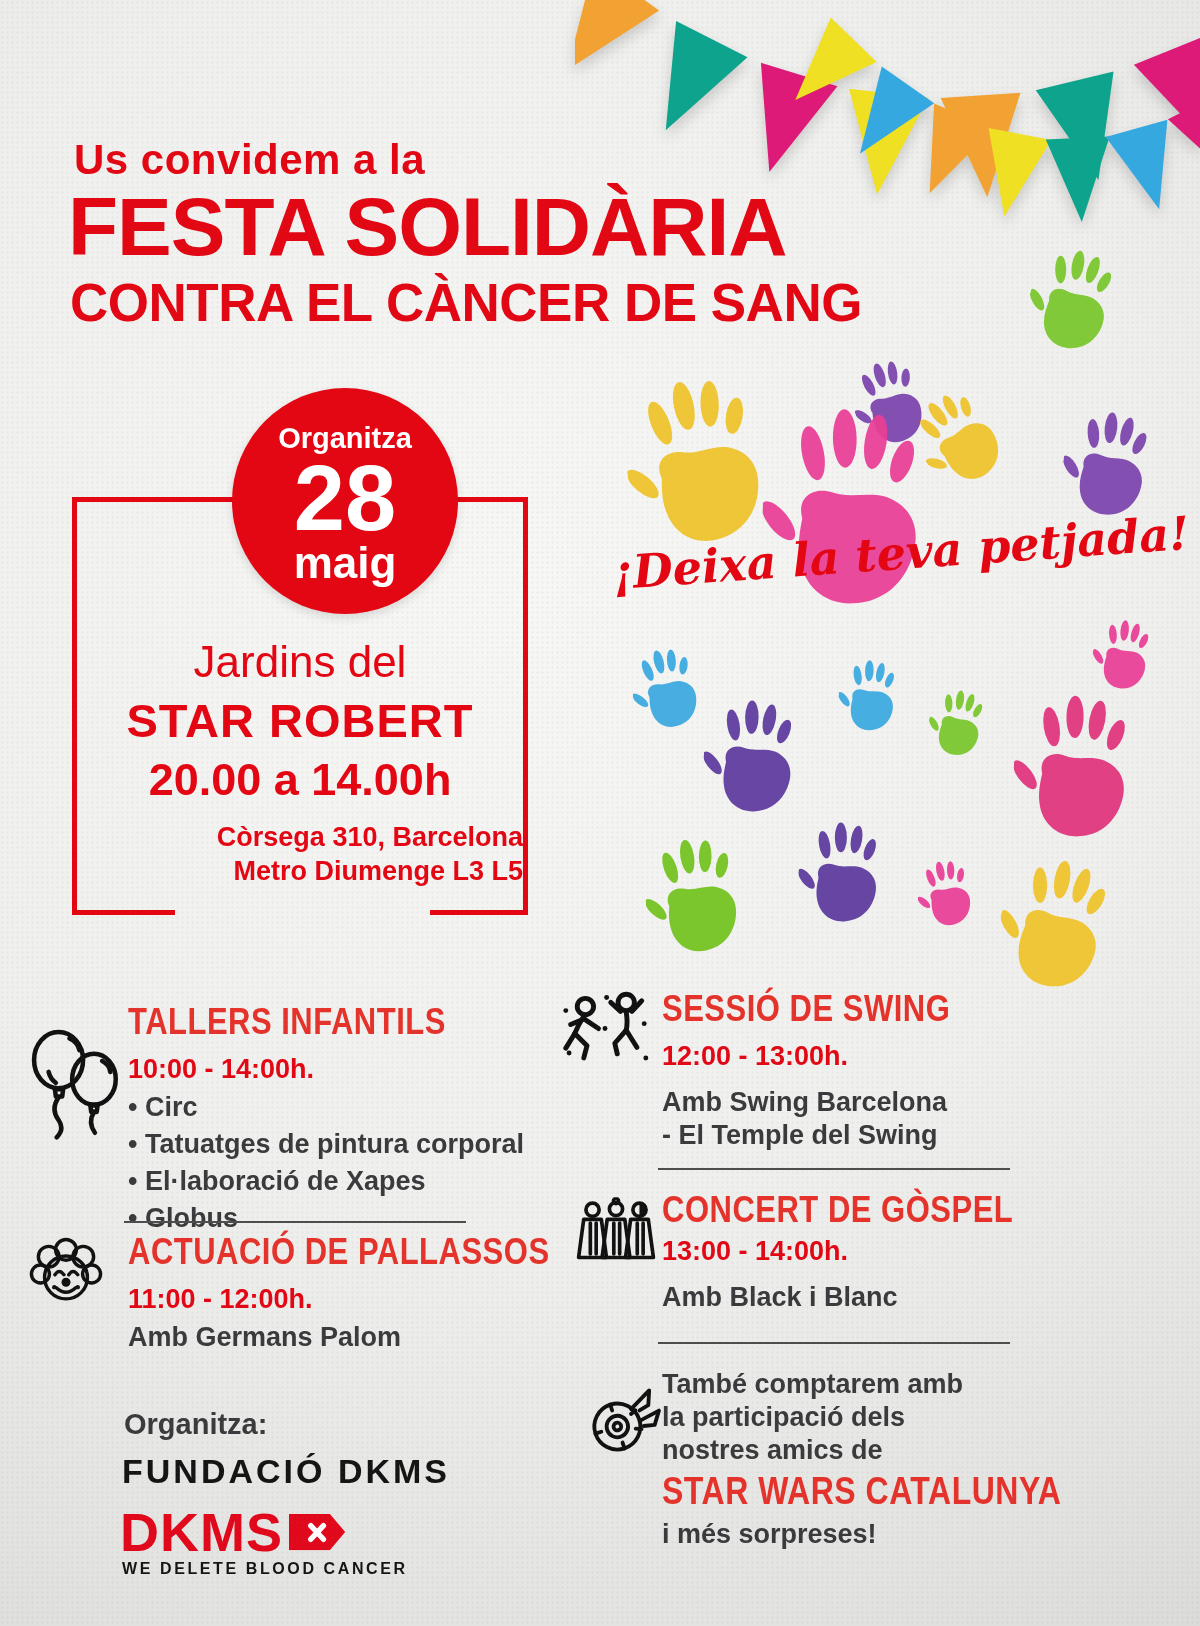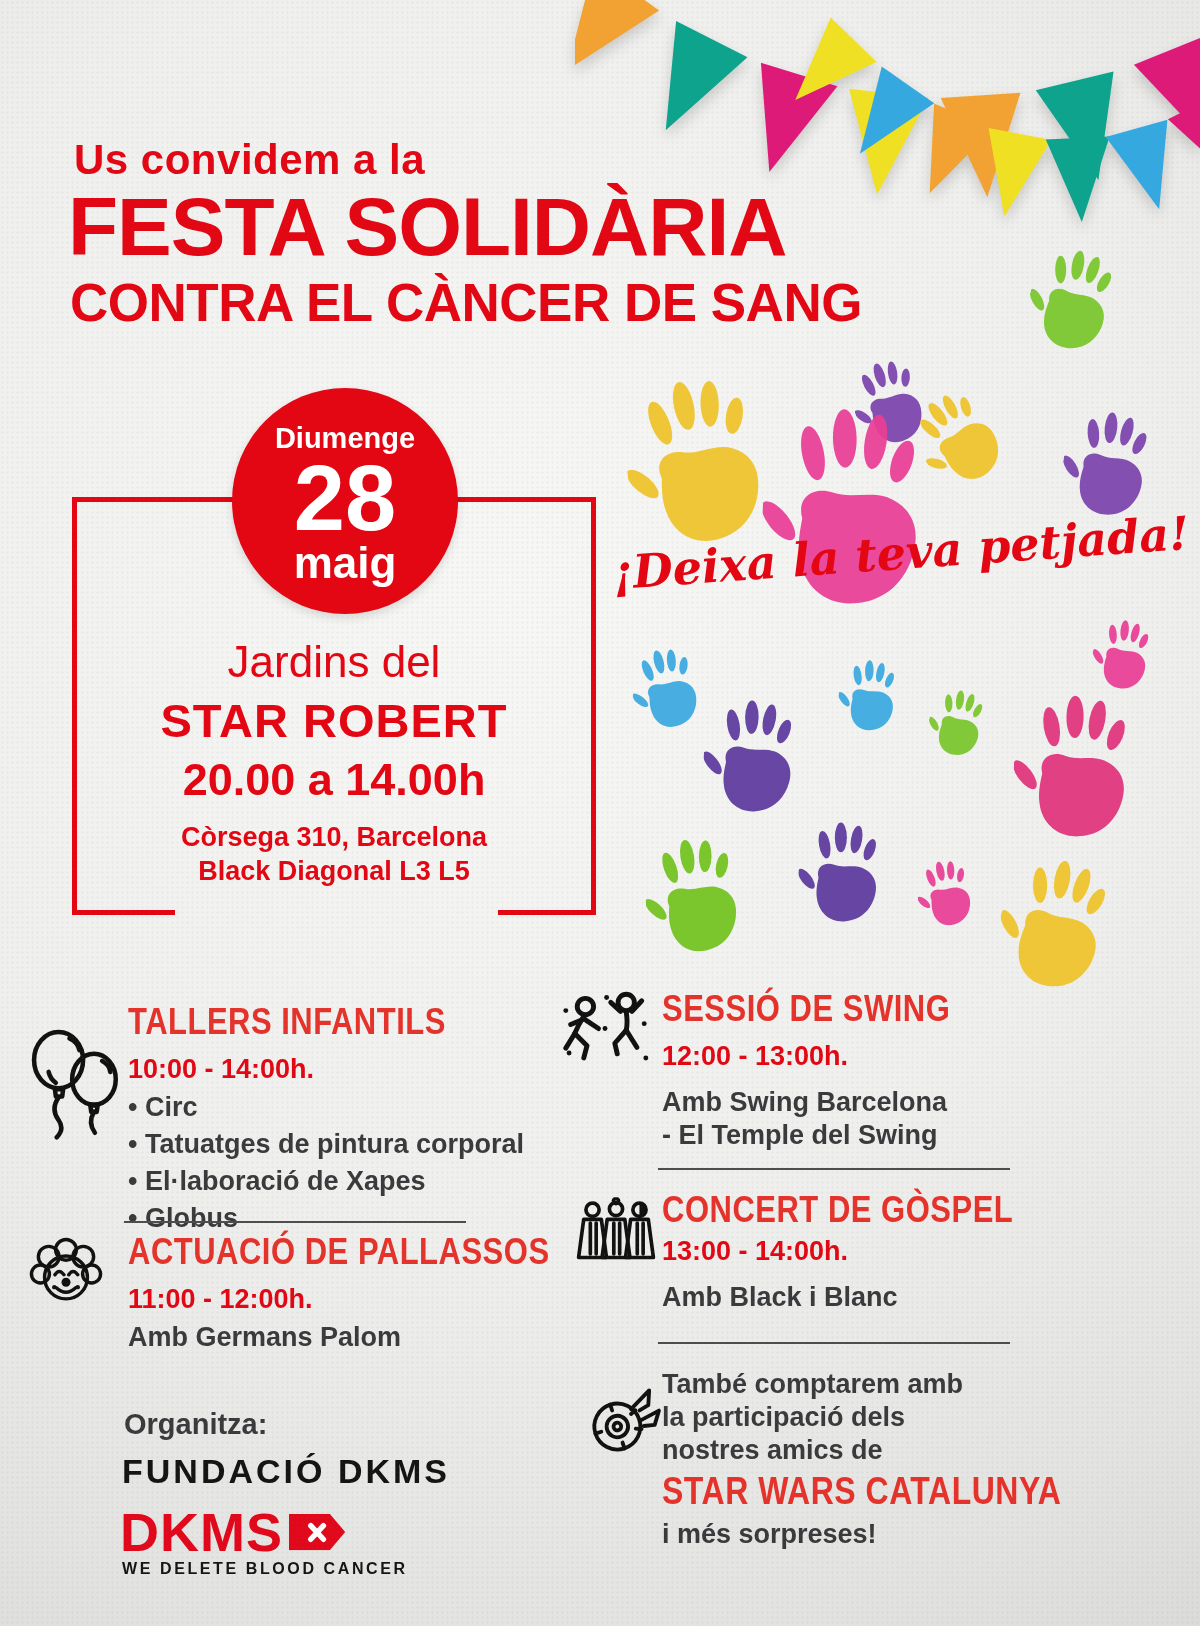--- a/index.html
+++ b/index.html
@@ -20,27 +20,27 @@
   .title1{left:68px; top:180px; font-size:82px; font-weight:700; color:#E30613; letter-spacing:-1px;}
   .title2{left:70px; top:272px; font-size:53px; font-weight:700; color:#E30613; letter-spacing:-.5px;}
   
   .date-circle{left:232px; top:388px; width:226px; height:226px; border-radius:50%;
     background:#E30613; color:#fff; text-align:center; z-index:6;
     box-shadow:0 4px 10px rgba(0,0,0,.12);}
   .date-weekday{margin-top:34px; font-size:29px; font-weight:700;}
   .date-day{font-size:92px; font-weight:700; line-height:86px;}
   .date-month{font-size:44px; font-weight:700; line-height:44px;text-align:center;}
   
-  .venue-box{left:72px; top:497px; width:524px; height:418px; z-index:4;
+  .venue-box{left:72px; top:497px; width:456px; height:418px; z-index:4;
     border:5px solid #E30613; border-bottom:none; box-sizing:border-box;}
   .venue-inner{position:absolute; left:0; right:0; top:135px; text-align:center; color:#E30613;}
   .venue-line1{font-size:44px; font-weight:500;}
   .venue-line2{font-size:47px; font-weight:700; letter-spacing:1px; margin-top:6px;}
   .venue-time{font-size:45px; font-weight:700; margin-top:6px;}
-  .venue-addr{font-size:27px; font-weight:700; margin-top:14px; line-height:34px;}
+  .venue-addr{font-size:27px; font-weight:700; margin-top:14px; line-height:34px;text-align:right;}
   .venue-metro{font-size:27px; font-weight:700; line-height:34px;}
   .box-seg{position:absolute; bottom:0; height:5px; background:#E30613;}
   .seg-left{left:-5px; width:103px;}
   .seg-right{right:-5px; width:98px;}
   .free-entry{position:absolute; bottom:-16px; left:50%; transform:translateX(-50%);
     font-size:30px; font-weight:700; letter-spacing:2.5px; color:#57575A; white-space:nowrap;}
   
   .tagline{left:612px; top:528px; width:520px; text-align:center; z-index:5;
     font-family:"DejaVu Serif", serif; font-style:italic; font-weight:700;
     font-size:46px; color:#E30613; transform:rotate(-4deg);}
@@ -235,33 +235,33 @@
       <svg viewBox="0 0 100 125" class="hand" style="left: 998px; top: 860px; width: 118.4px; height: 148px; color: rgb(239, 195, 42); transform: rotate(14deg);">
         <use href="#handprint"></use>
       </svg>
     </div>
 
   <div class="abs kicker nowrap">Us convidem a la</div>
   <div class="abs title1 nowrap">FESTA SOLIDÀRIA</div>
   <div class="abs title2 nowrap">CONTRA EL CÀNCER DE SANG</div>
 
   <div class="abs date-circle">
-    <div class="date-weekday">Diumenge</div>
+    <div class="date-weekday">Organitza</div>
     <div class="date-day">28</div>
     <div class="date-month">maig</div>
   </div>
 
   <div class="abs venue-box">
     <div class="venue-inner">
       <div class="venue-line1">Jardins del</div>
       <div class="venue-line2">STAR ROBERT</div>
       <div class="venue-time">20.00 a 14.00h</div>
       <div class="venue-addr">
         <div>Còrsega 310, Barcelona</div>
-        <div class="venue-metro">Black Diagonal L3 L5</div>
+        <div class="venue-metro">Metro Diumenge L3 L5</div>
       </div>
     </div>
     <div class="box-seg seg-left"></div>
     <div class="box-seg seg-right"></div>
   </div>
 
   <div class="abs tagline nowrap">¡Deixa la teva petjada!</div>
 
   <div class="abs icon" style="left:24px; top:1022px; width:100px; height:118px;">
     <svg viewBox="0 0 110 130">

